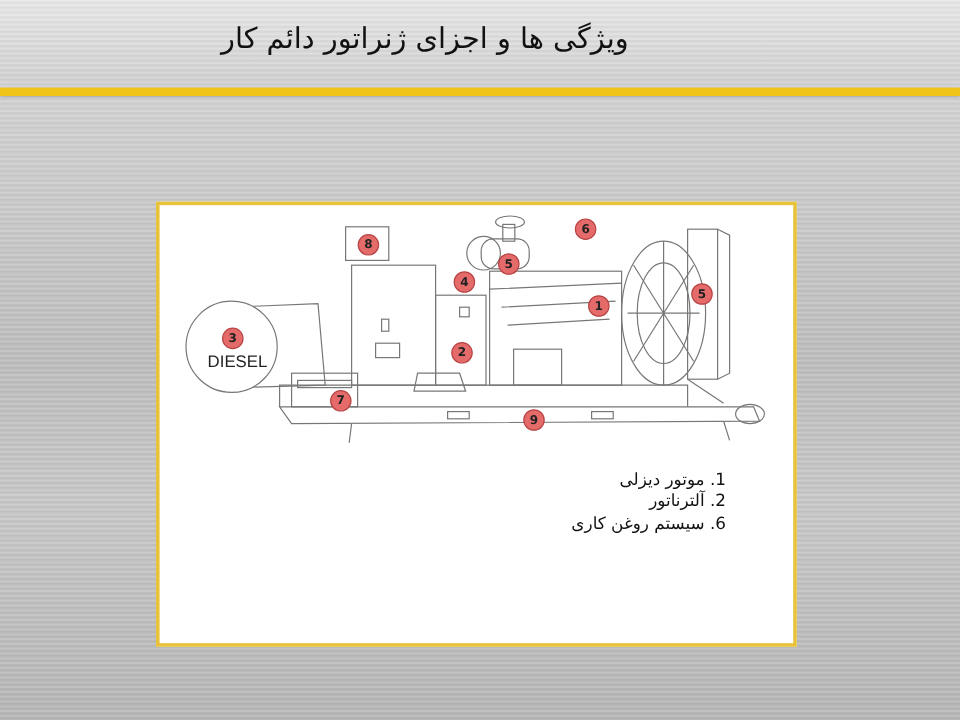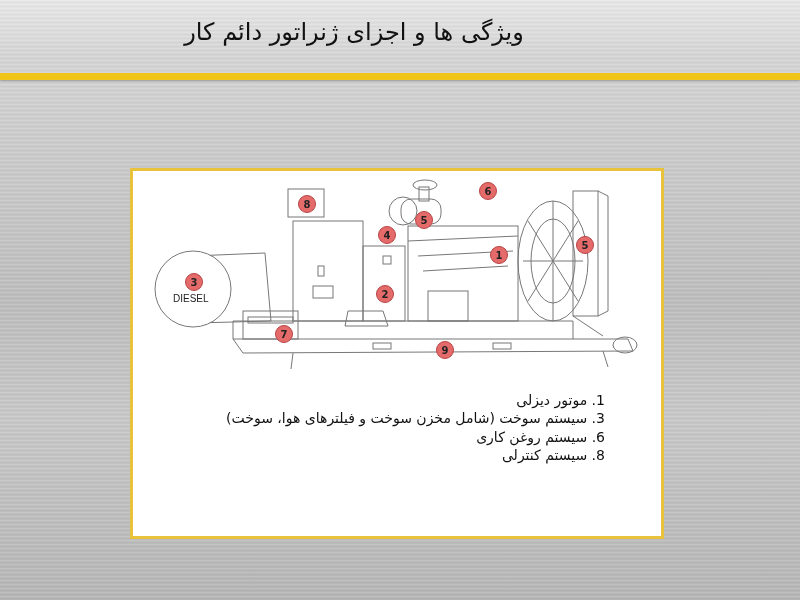--- a/index.html
+++ b/index.html
@@ -11,21 +11,21 @@
   .title{position:absolute;top:18px;left:0;width:708px;text-align:center;direction:rtl;
     font-size:24px;color:#111;}
   .bar{position:absolute;top:73px;left:0;width:800px;height:7px;background:#f0c419;
     box-shadow:0 1px 2px rgba(0,0,0,.3);}
   .panel{position:absolute;left:130px;top:168px;width:534px;height:371px;background:#fff;
     border:3px solid #e8c23a;box-sizing:border-box;}
   .diagram{position:absolute;left:0;top:0;width:528px;height:200px;}
   .marker{position:absolute;width:18px;height:18px;border-radius:50%;background:#e56b6b;
     border:1.5px solid #b84444;box-sizing:border-box;color:#222;font-size:10px;font-weight:bold;
     display:flex;align-items:center;justify-content:center;font-family:"DejaVu Sans",sans-serif;}
-  .diesel{position:absolute;font-size:10px;color:#222;font-family:"Liberation Sans",sans-serif;}
+  .diesel{position:absolute;font-size:14px;color:#222;font-family:"Liberation Sans",sans-serif;}
   .list{position:absolute;right:56px;top:220px;direction:rtl;text-align:right;
     font-size:14px;line-height:18.3px;color:#111;}
   .list div{white-space:nowrap;}
 </style>
 </head>
 <body>
 
 <div class="brush"></div>
 <div class="title">ویژگی ها و اجزای ژنراتور دائم کار</div>
 <div class="bar"></div>
@@ -81,17 +81,16 @@
   <div class="marker" style="left:245px;top:55px;">4</div>
   <div class="marker" style="left:282px;top:40px;">5</div>
   <div class="marker" style="left:443px;top:65px;">5</div>
   <div class="marker" style="left:346px;top:11px;">6</div>
   <div class="marker" style="left:142px;top:154px;">7</div>
   <div class="marker" style="left:165px;top:24px;">8</div>
   <div class="marker" style="left:303px;top:170px;">9</div>
 
   <div class="list">
     <div>1. موتور دیزلی</div>
-    <div>3. سیستم سوخت (شامل مخزن سوخت و فیلترهای هوا، سوخت)</div>
+    <div>2. آلترناتور</div>
     <div>6. سیستم روغن کاری</div>
-    <div>8. سیستم کنترلی</div>
   </div>
 </div>
 
 </body></html>

